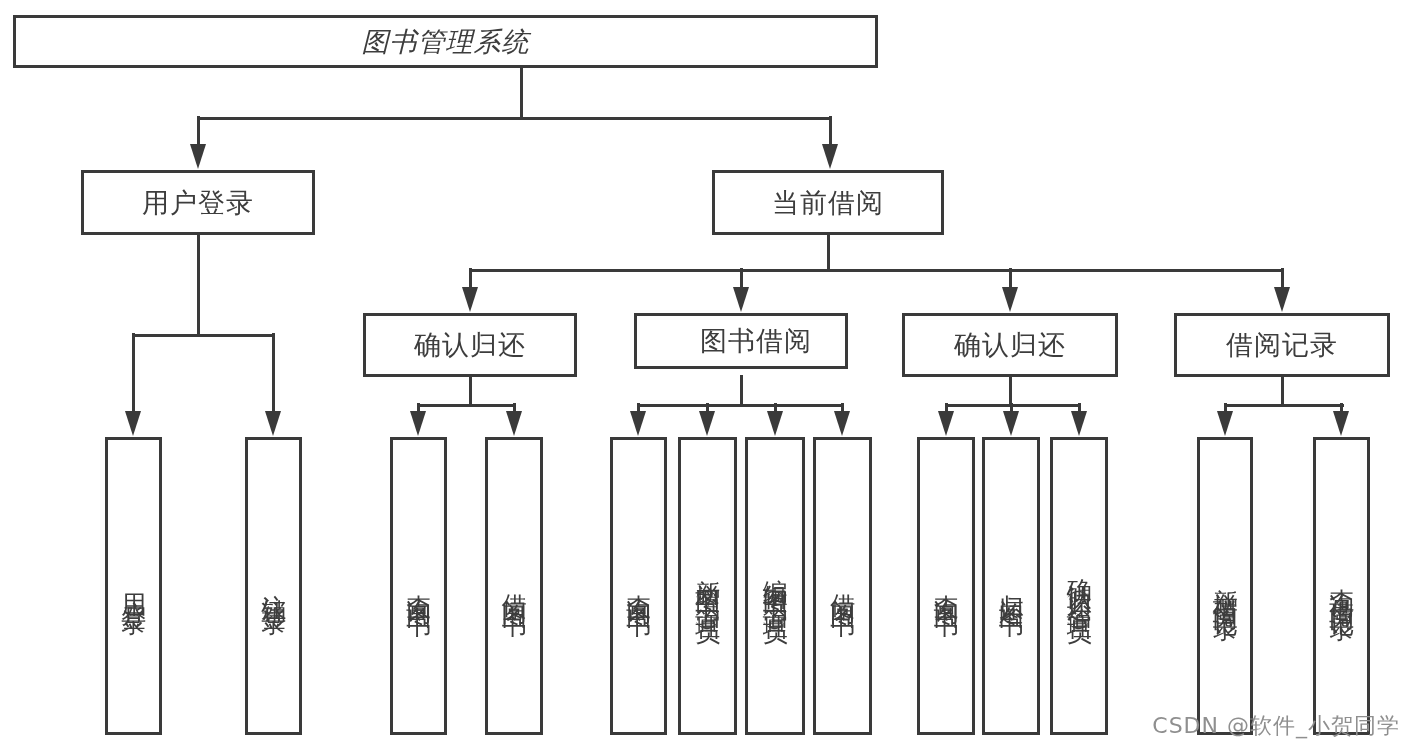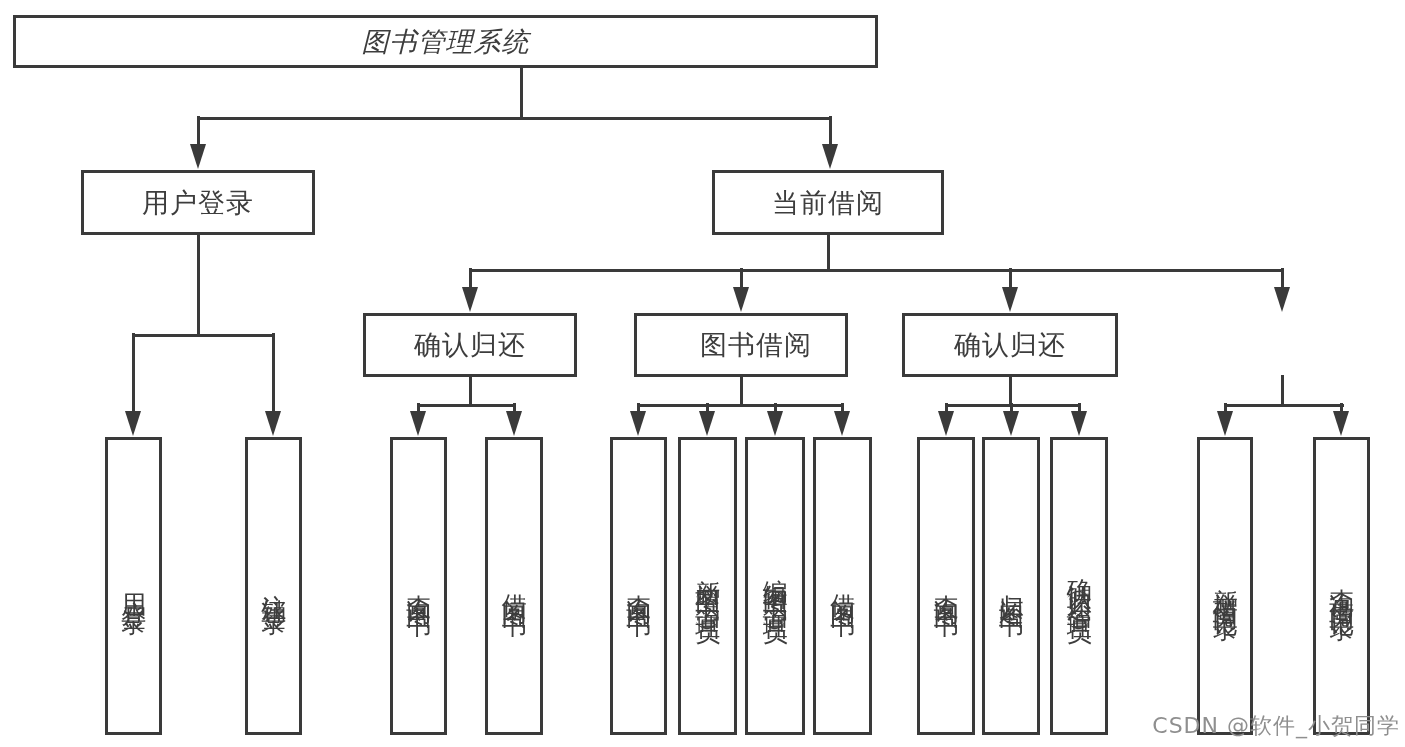--- a/index.html
+++ b/index.html
@@ -75,22 +75,23 @@
   <div class="vl" style="left:468.5px; top:268px; height:21px;"></div>
   <div class="vl" style="left:739.5px; top:268px; height:21px;"></div>
   <div class="vl" style="left:1008.5px; top:268px; height:21px;"></div>
   <div class="vl" style="left:1280.5px; top:268px; height:21px;"></div>
   <div class="ah" style="left:461.5px; top:287px;"></div>
   <div class="ah" style="left:732.5px; top:287px;"></div>
   <div class="ah" style="left:1001.5px; top:287px;"></div>
   <div class="ah" style="left:1273.5px; top:287px;"></div>
 
   <div class="box" style="left:363px; top:313px; width:214px; height:64px;">确认归还</div>
-  <div class="box" style="left:634px; top:313px; width:214px; height:64px;padding-left:30px;">图书借阅</div>
+  <div class="box" style="left:634px; top:313px; width:214px; height:56px;padding-left:30px;">图书借阅</div>
   <div class="box" style="left:902px; top:313px; width:216px; height:64px;">确认归还</div>
+  <div class="box" style="left:1174px; top:313px; width:216px; height:64px;">借阅记录</div>
 
   <div class="vl" style="left:196.5px; top:233px; height:104px;"></div>
   <div class="hl" style="left:132px; top:333.5px; width:143px;"></div>
   <div class="vl" style="left:132px; top:333px; height:80px;"></div>
   <div class="vl" style="left:272px; top:333px; height:80px;"></div>
   <div class="ah" style="left:125px; top:411px;"></div>
   <div class="ah" style="left:265px; top:411px;"></div>
 
   <div class="vl" style="left:468.5px; top:375px; height:31px;"></div>
   <div class="hl" style="left:417px; top:403.5px; width:99px;"></div>

